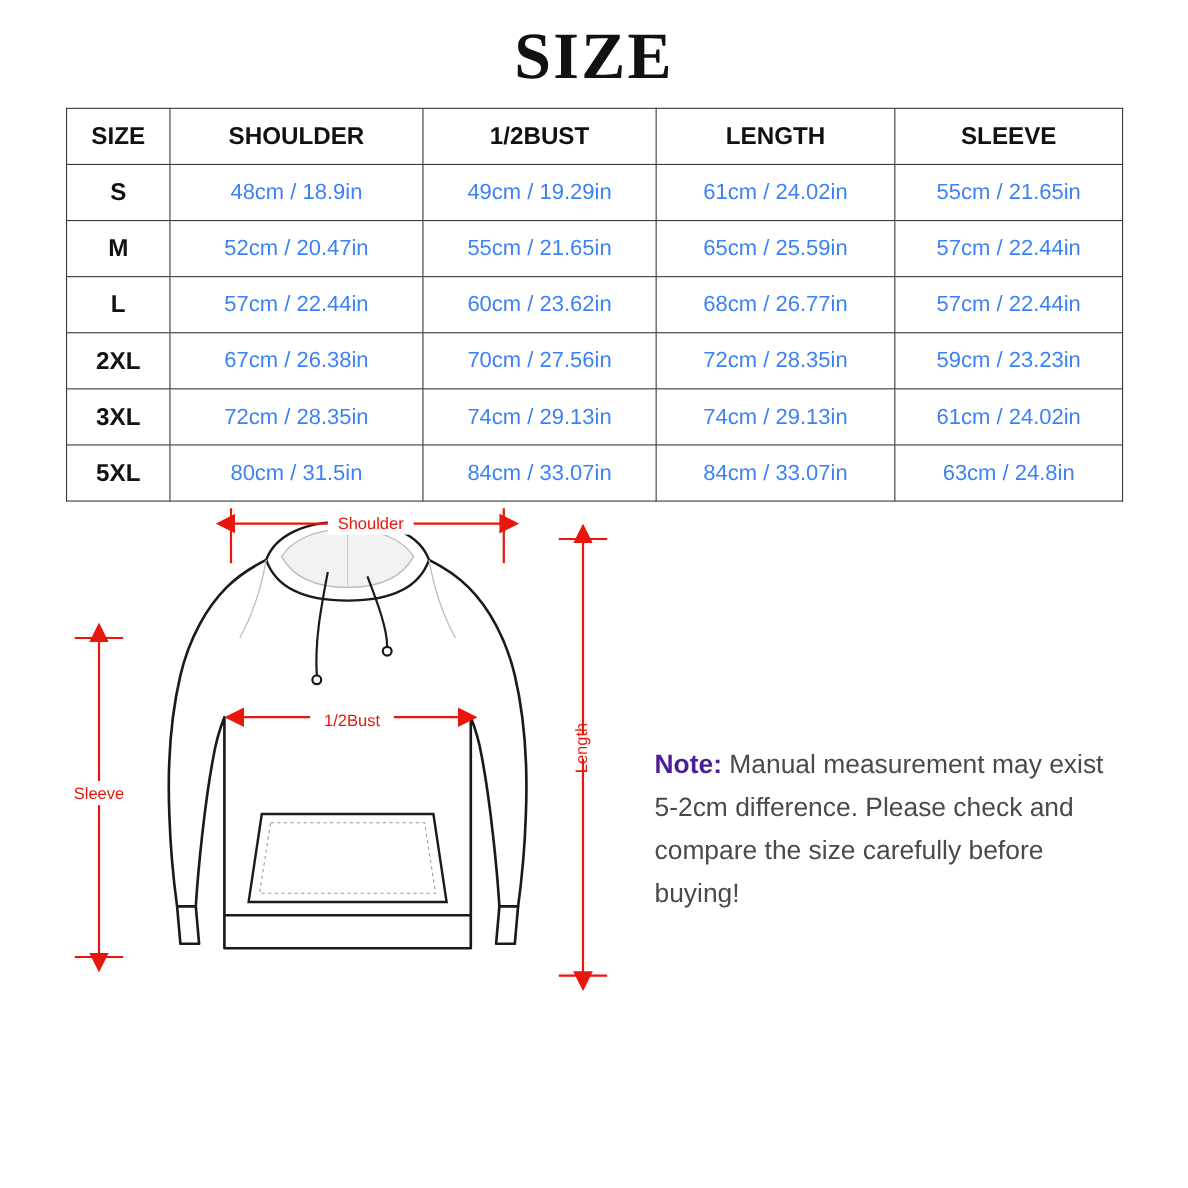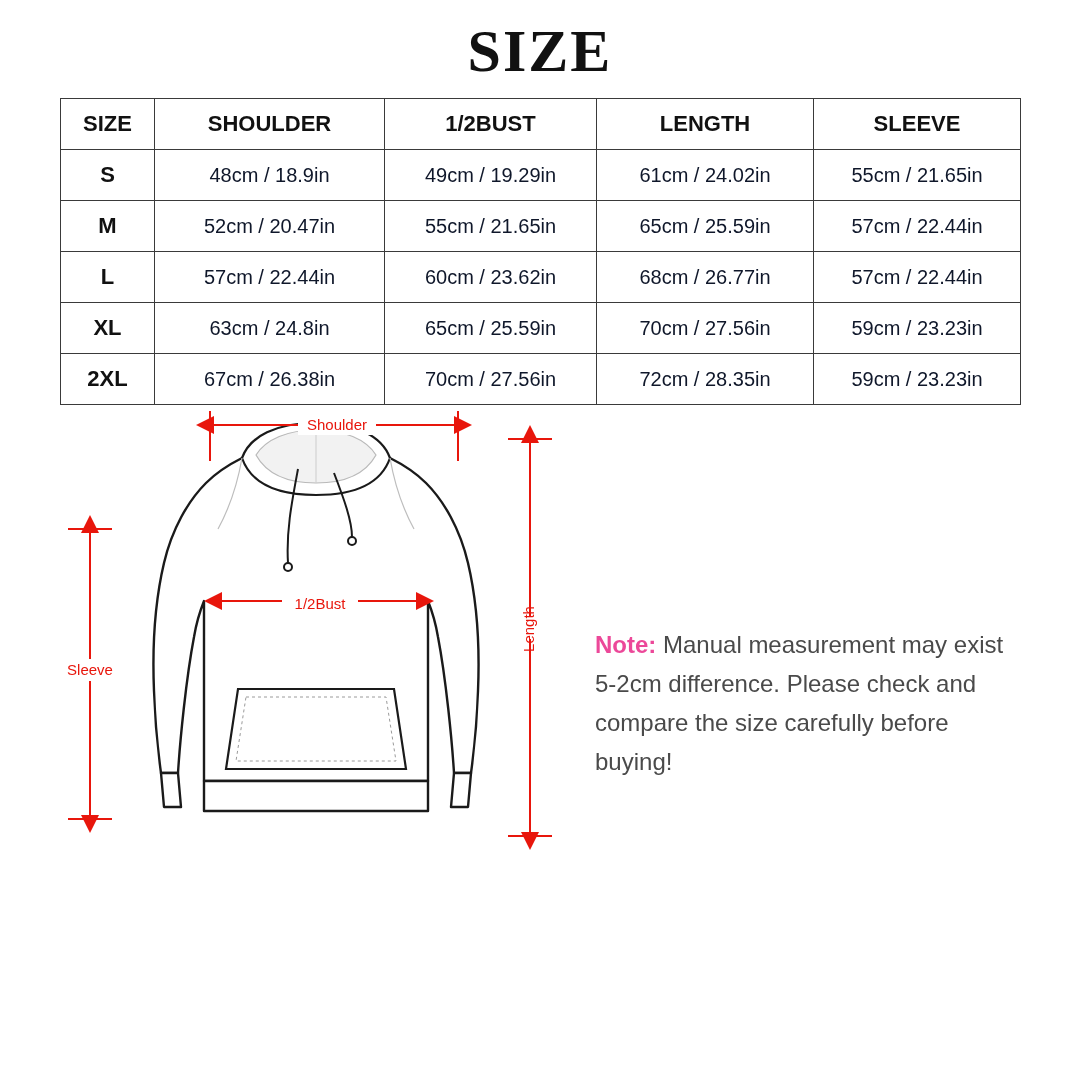--- a/index.html
+++ b/index.html
@@ -38,21 +38,21 @@
     width: 100%;
     table-layout: fixed;
   }
   table.size-table th,
   table.size-table td {
     border: 1px solid #3a3a3a;
     text-align: center;
     vertical-align: middle;
     height: 48px;
     font-size: 20px;
-    color: #0f172a;
+    color: #3b82f6;
   }
   table.size-table th {
     font-weight: 700;
     font-size: 22px;
     color: #111111;
   }
   table.size-table td.size-col {
     font-weight: 700;
     font-size: 22px;
     color: #111111;
@@ -81,21 +81,21 @@
     position: absolute;
     left: 595px;
     top: 215px;
     width: 430px;
     font-size: 24px;
     line-height: 1.62;
     color: #4a4a4a;
   }
   #note-block .note-label {
     font-weight: 700;
-    color: #ec4899;
+    color: #4c1d95;
   }
 
   .svg-label-red {
     fill: #e8160c;
     font-family: "Liberation Sans", sans-serif;
     font-size: 15px;
   }
 </style>
 </head>
 <body>
@@ -136,32 +136,39 @@
         <td>57cm / 22.44in</td>
       </tr>
       <tr>
         <td class="size-col">L</td>
         <td>57cm / 22.44in</td>
         <td>60cm / 23.62in</td>
         <td>68cm / 26.77in</td>
         <td>57cm / 22.44in</td>
       </tr>
       <tr>
-        <td class="size-col">XL</td>
-        <td>63cm / 24.8in</td>
-        <td>65cm / 25.59in</td>
-        <td>70cm / 27.56in</td>
-        <td>59cm / 23.23in</td>
-      </tr>
-      <tr>
         <td class="size-col">2XL</td>
         <td>67cm / 26.38in</td>
         <td>70cm / 27.56in</td>
         <td>72cm / 28.35in</td>
         <td>59cm / 23.23in</td>
+      </tr>
+      <tr>
+        <td class="size-col">3XL</td>
+        <td>72cm / 28.35in</td>
+        <td>74cm / 29.13in</td>
+        <td>74cm / 29.13in</td>
+        <td>61cm / 24.02in</td>
+      </tr>
+      <tr>
+        <td class="size-col">5XL</td>
+        <td>80cm / 31.5in</td>
+        <td>84cm / 33.07in</td>
+        <td>84cm / 33.07in</td>
+        <td>63cm / 24.8in</td>
       </tr>
     </tbody>
   </table>
 </div>
 
 <div id="diagram-area">
 
   <svg id="hoodie-figure" viewBox="0 0 520 470">
     <defs>
       <marker id="arrL" markerWidth="9" markerHeight="9" refX="8" refY="4.5" orient="auto">

